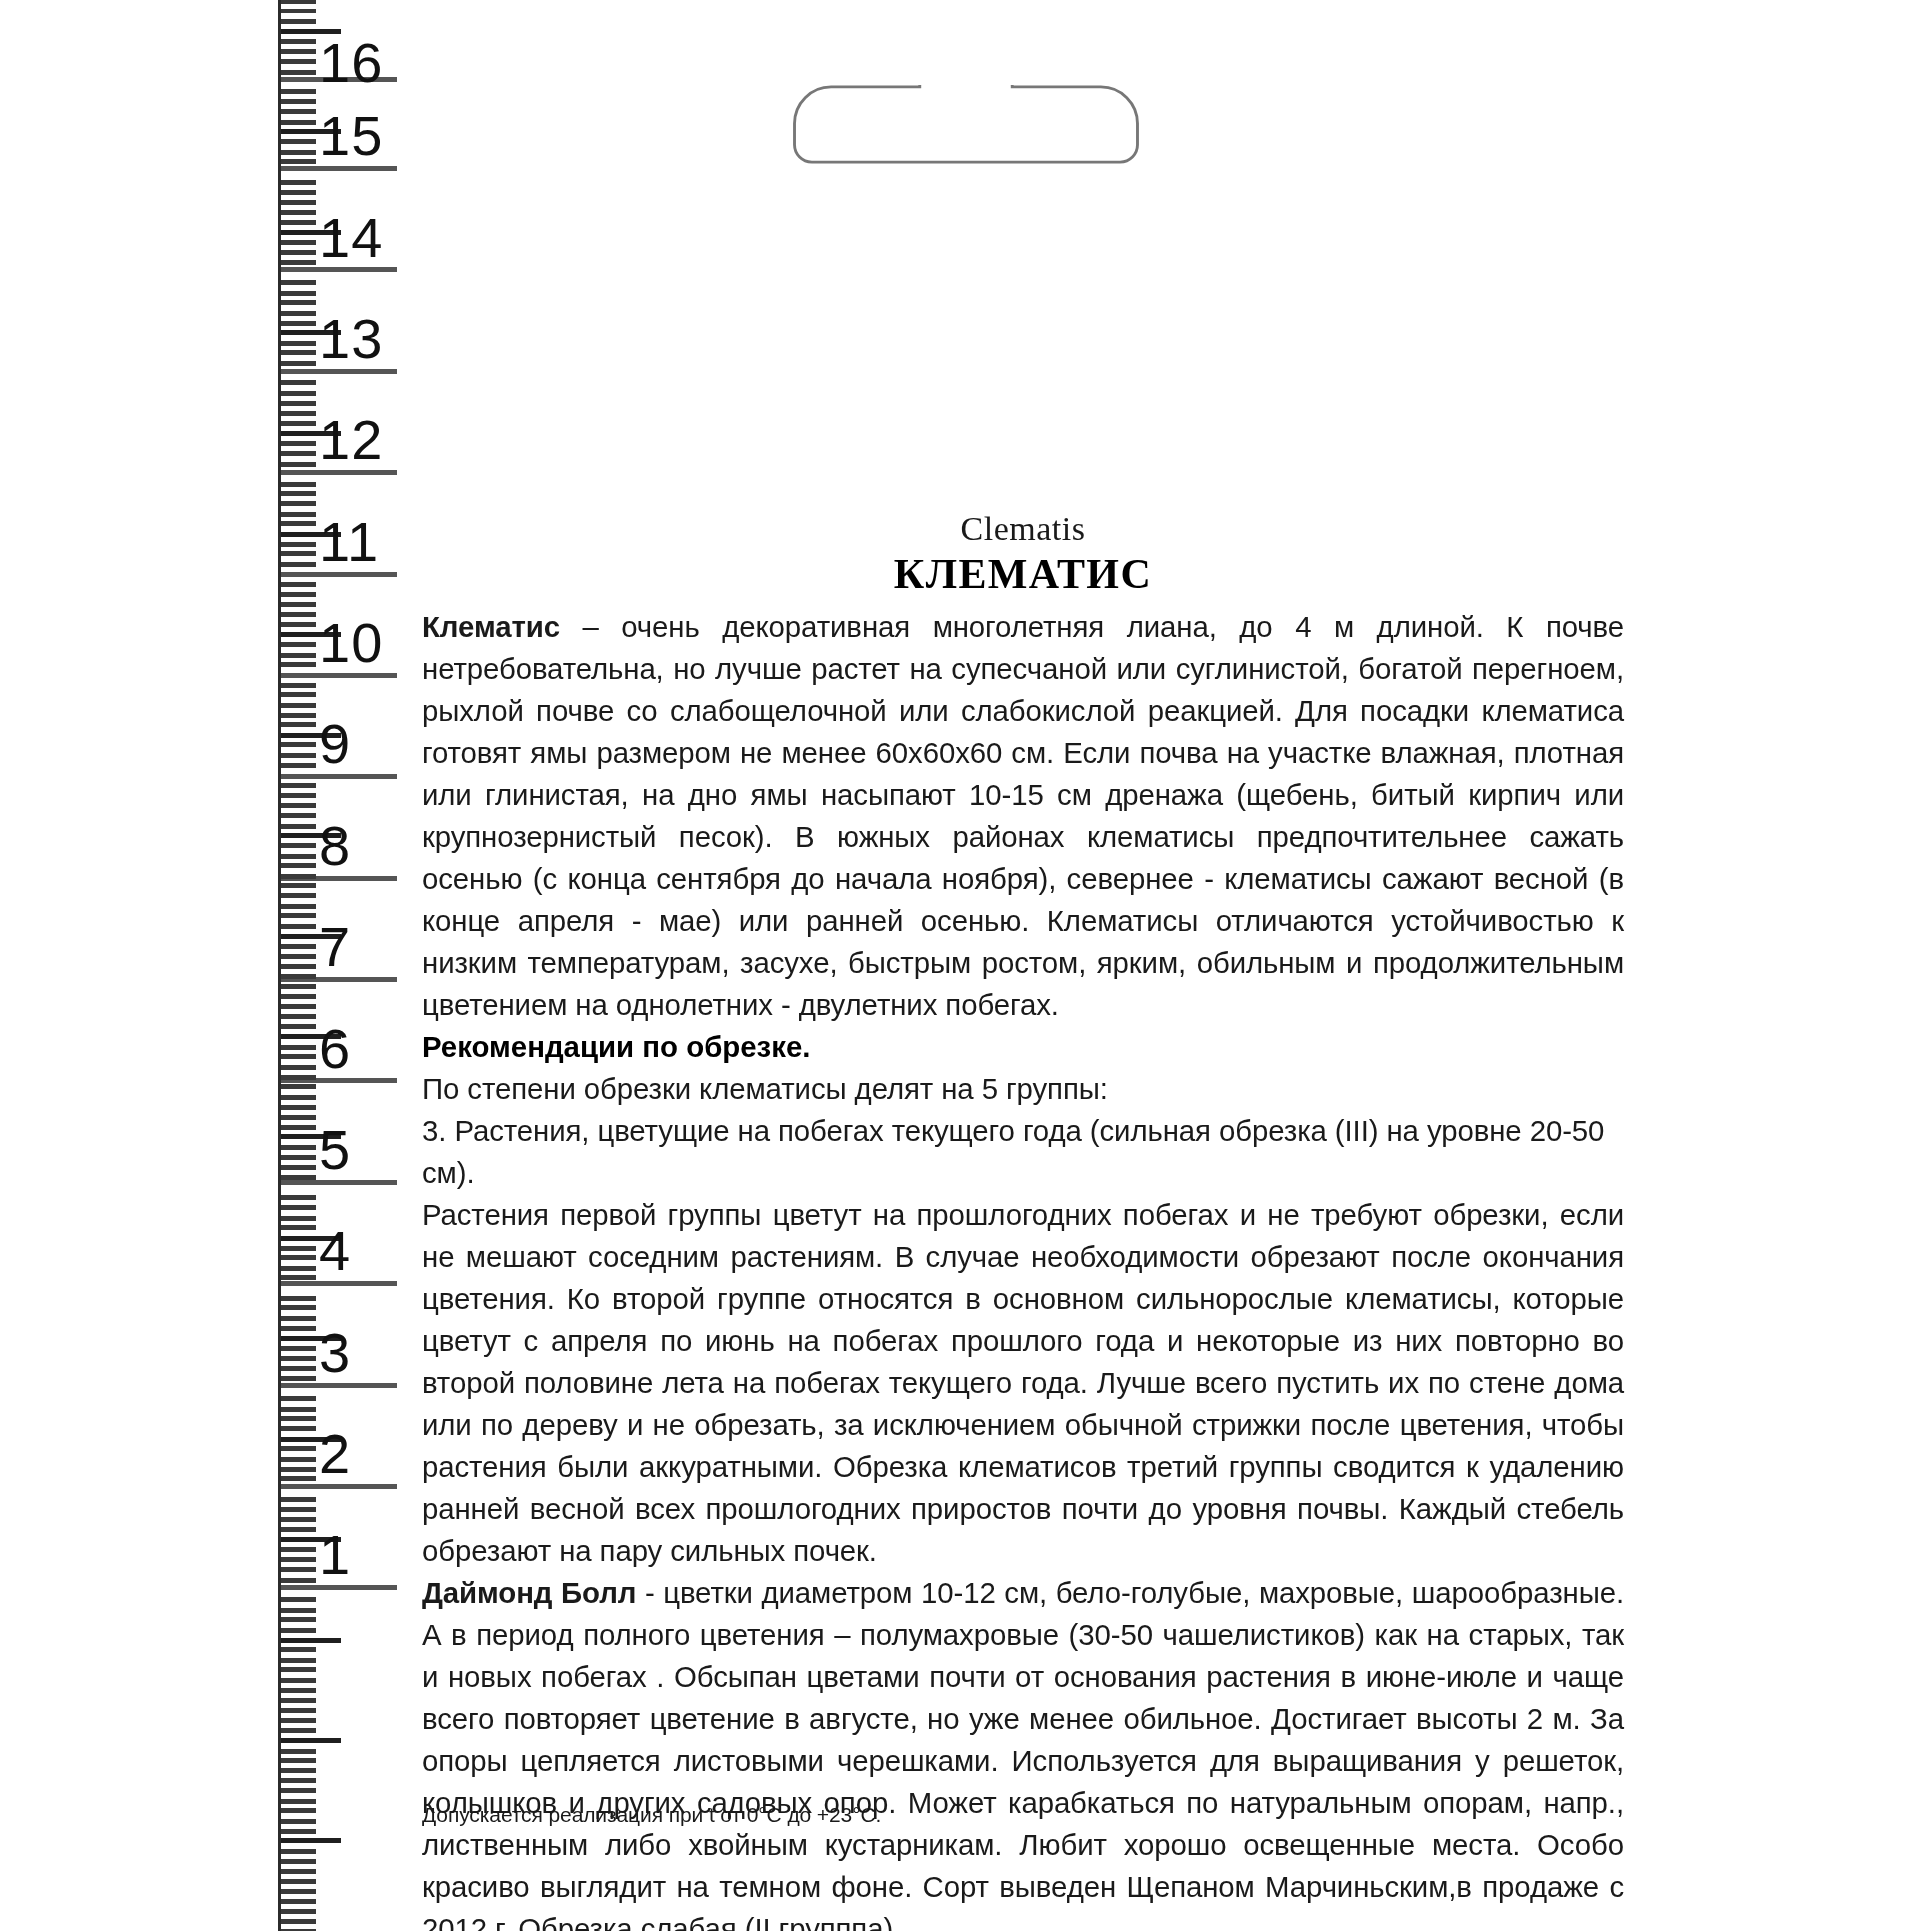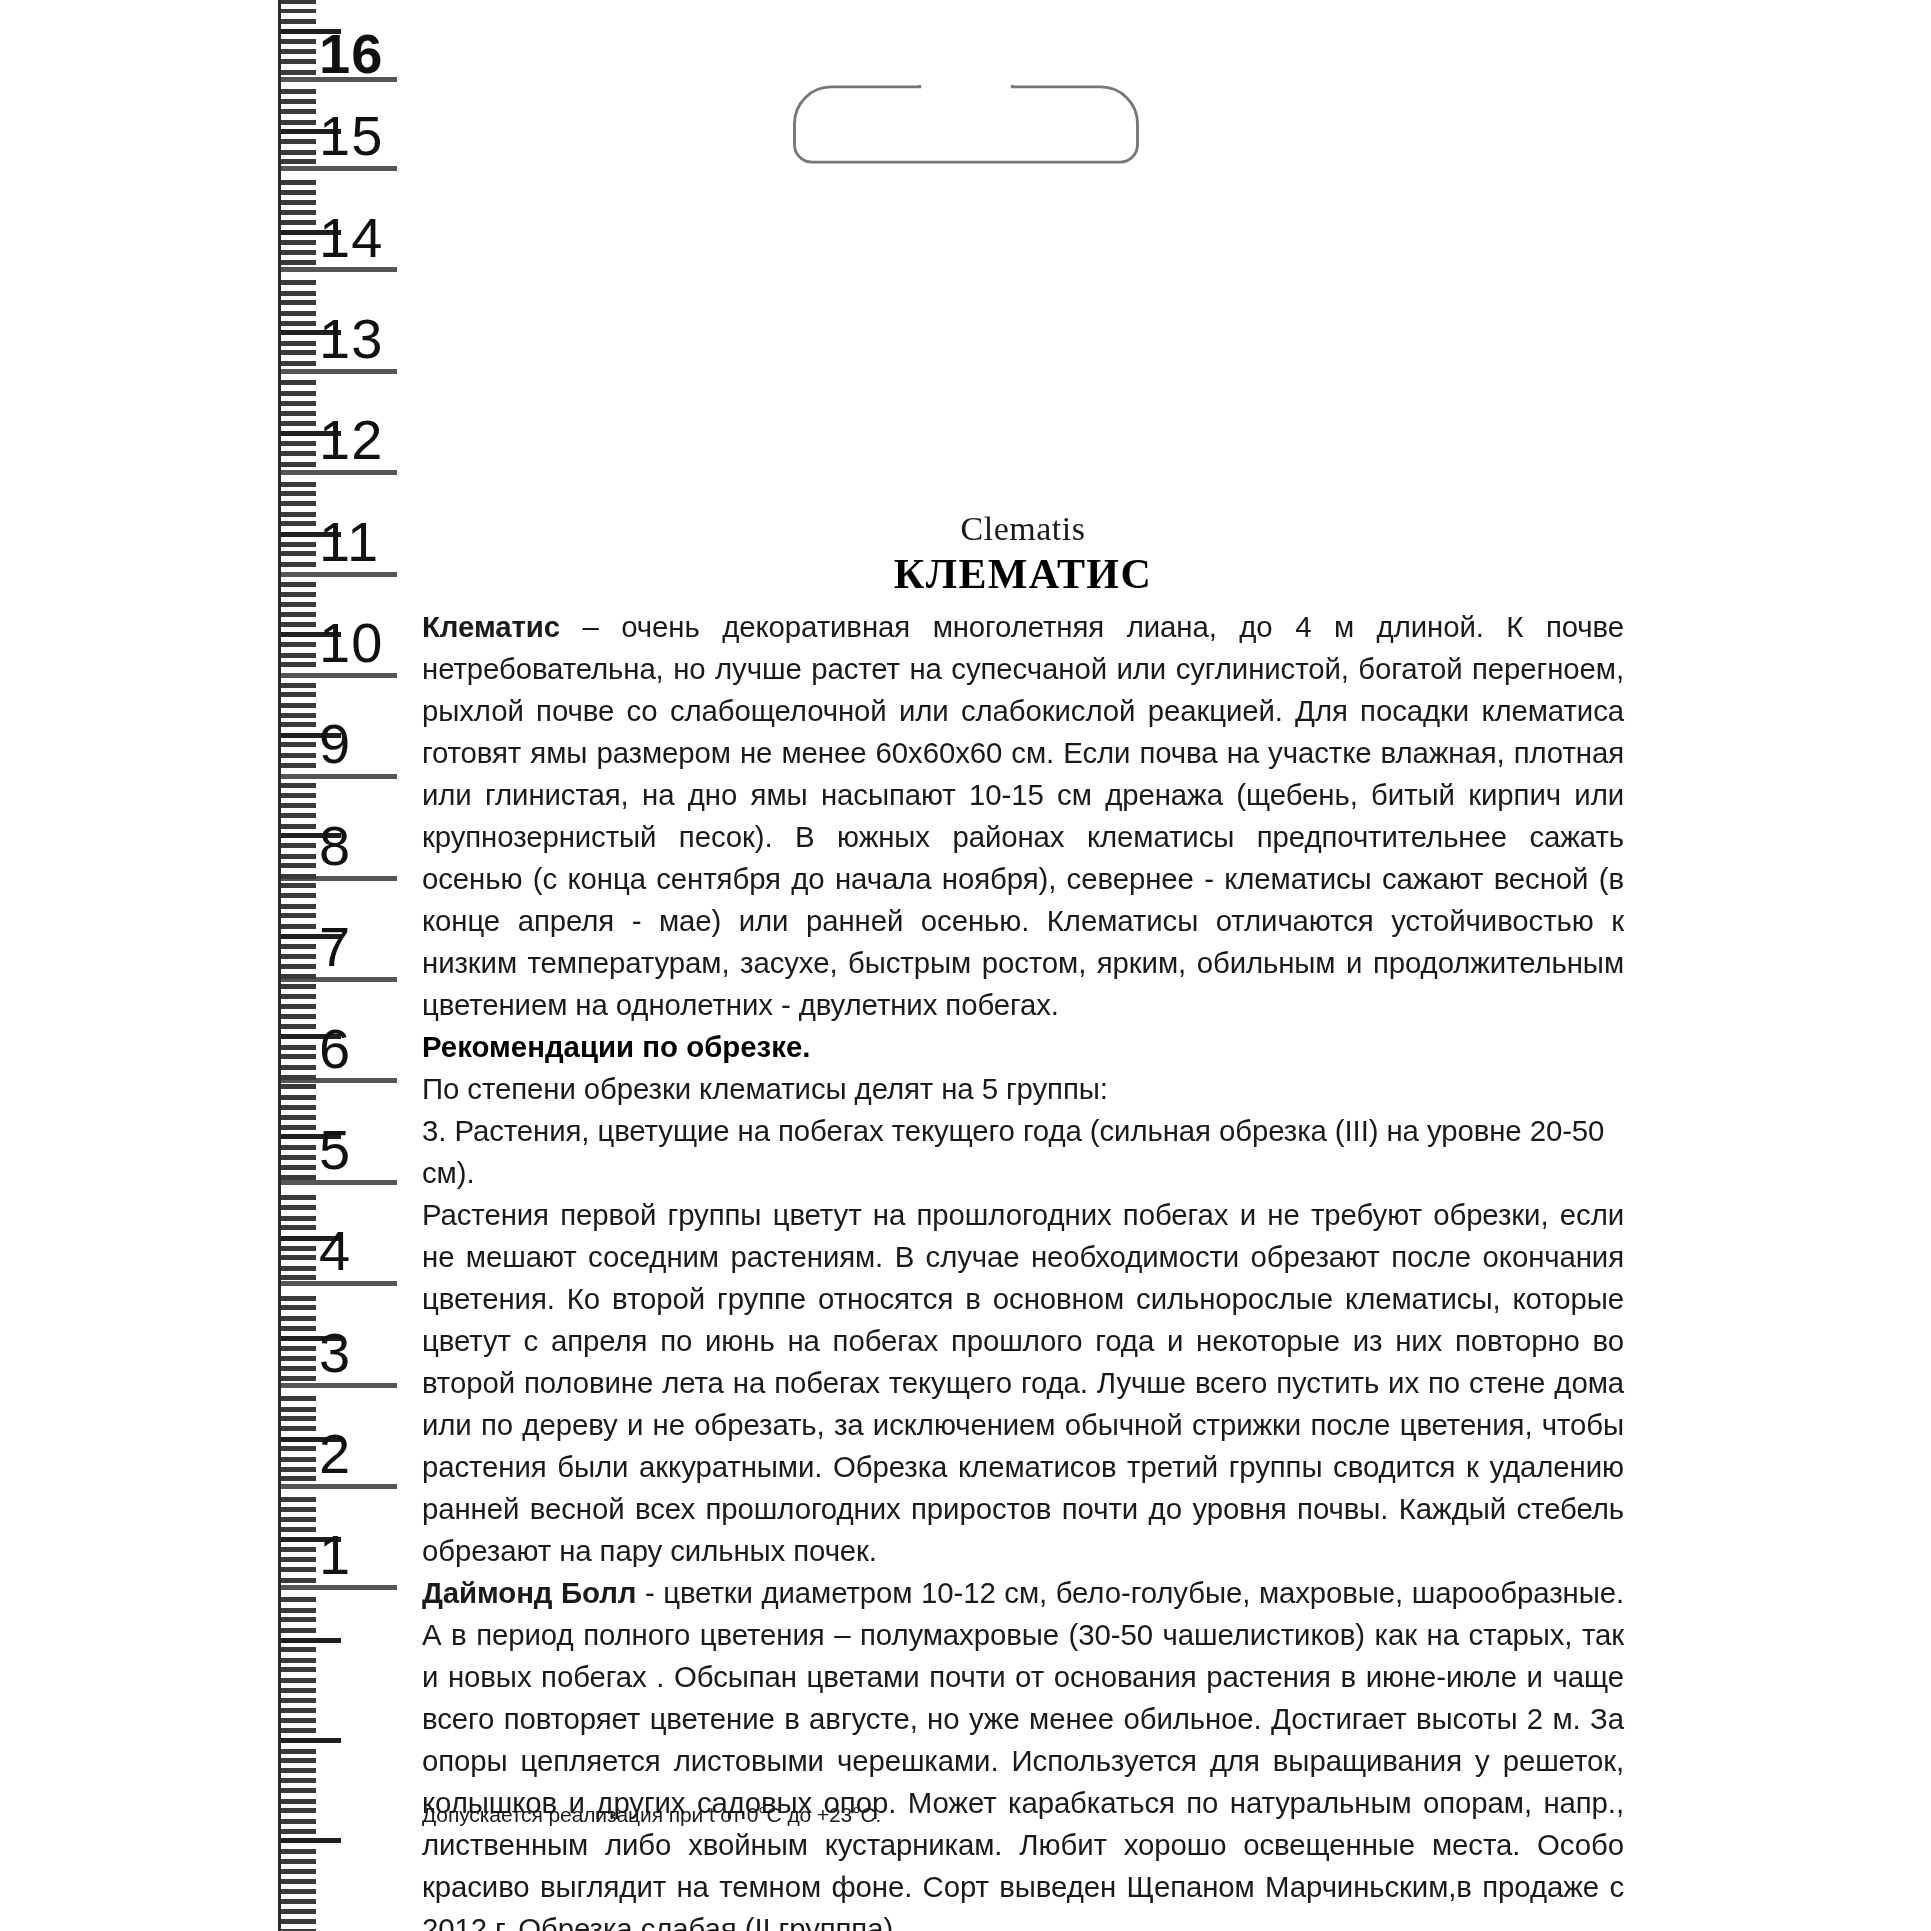--- a/index.html
+++ b/index.html
@@ -346,21 +346,21 @@
         <div class="tick minor" style="top: 1859px;"></div>
         <div class="tick minor" style="top: 1869px;"></div>
         <div class="tick minor" style="top: 1879px;"></div>
         <div class="tick minor" style="top: 1889px;"></div>
         <div class="tick minor" style="top: 1899px;"></div>
         <div class="tick minor" style="top: 1909px;"></div>
         <div class="tick minor" style="top: 1919px;"></div>
         <div class="tick minor" style="top: 1929px;"></div>
       </div>
     <div id="ruler-labels">
-        <div class="tick-label" style="top: 26px; font-weight: bold;">16</div>
+        <div class="tick-label" style="top: 35px;">16</div>
         <div class="tick-label" style="top: 108px;">15</div>
         <div class="tick-label" style="top: 210px;">14</div>
         <div class="tick-label" style="top: 311px;">13</div>
         <div class="tick-label" style="top: 412px;">12</div>
         <div class="tick-label" style="top: 514px;">11</div>
         <div class="tick-label" style="top: 615px;">10</div>
         <div class="tick-label" style="top: 716px;">9</div>
         <div class="tick-label" style="top: 818px;">8</div>
         <div class="tick-label" style="top: 919px;">7</div>
         <div class="tick-label" style="top: 1021px;">6</div>

